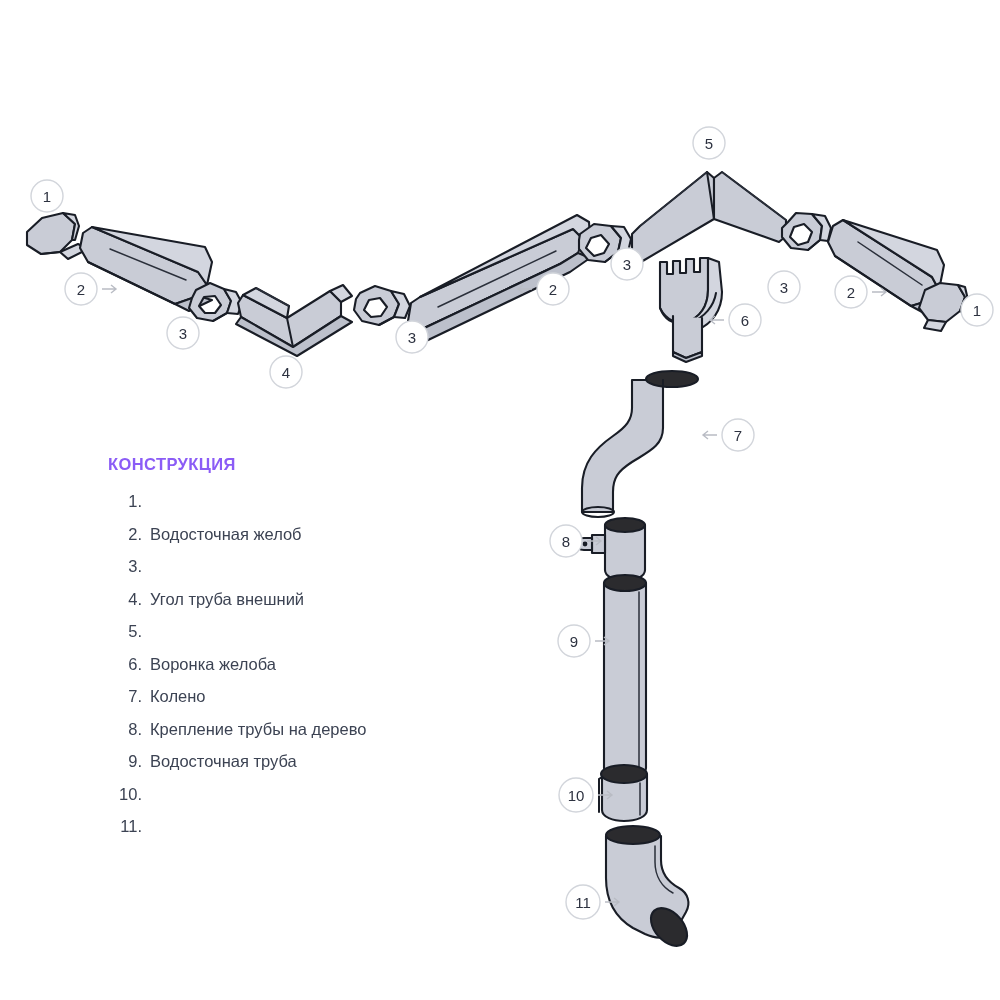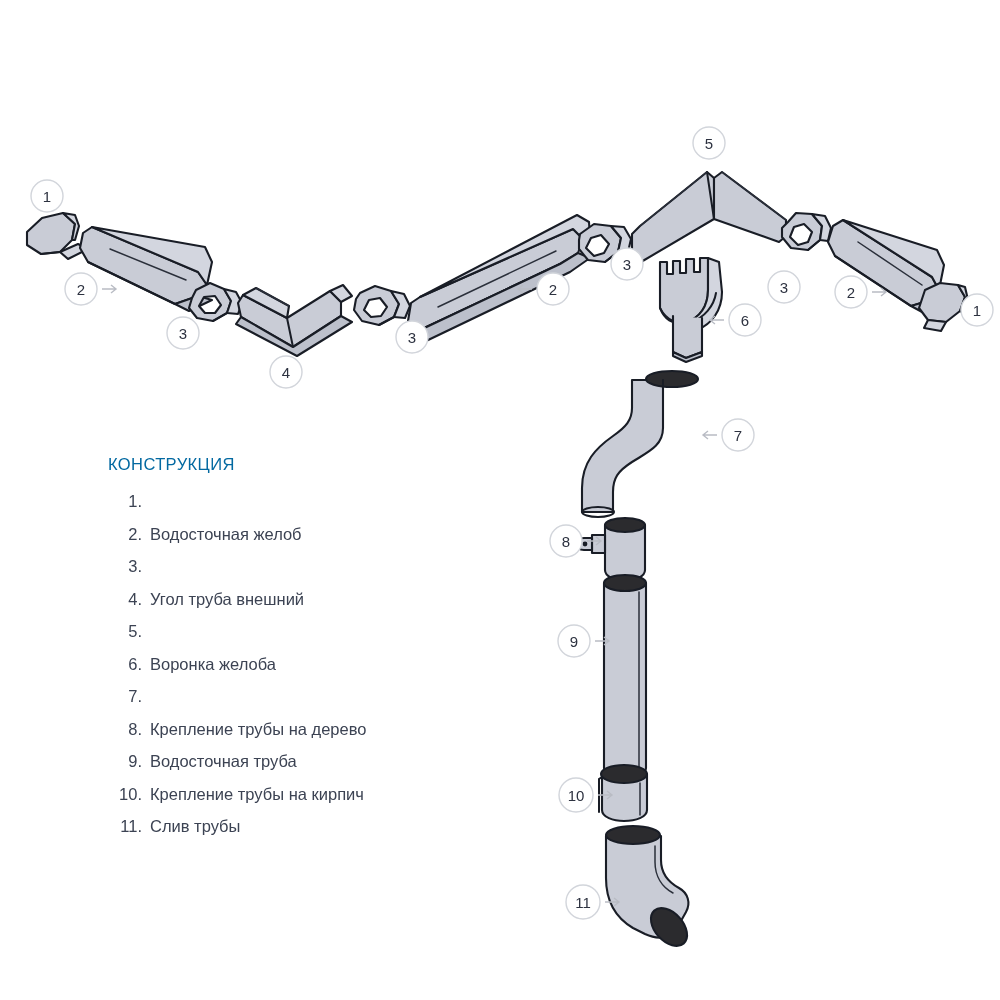--- a/index.html
+++ b/index.html
@@ -23,23 +23,23 @@
     height: 1000px;
   }
   .legend {
     position: absolute;
     left: 108px;
     top: 455px;
     width: 380px;
   }
   .legend-title {
     font-size: 16.5px;
-    font-weight: normal;
+    font-weight: bold;
     letter-spacing: 0.4px;
-    color: #0369a1;
+    color: #8b5cf6;
     margin: 0 0 18px 0;
     white-space: nowrap;
   }
   .legend-list {
     list-style: none;
     margin: 0;
     padding: 0;
   }
   .legend-row {
     display: flex;
@@ -355,33 +355,32 @@
         </li>
         <li class="legend-row">
           <span class="legend-num">5.</span>
         </li>
         <li class="legend-row">
           <span class="legend-num">6.</span>
           <span class="legend-label">Воронка желоба</span>
         </li>
         <li class="legend-row">
           <span class="legend-num">7.</span>
+          <span class="legend-label">Колено</span>
         </li>
         <li class="legend-row">
           <span class="legend-num">8.</span>
           <span class="legend-label">Крепление трубы на дерево</span>
         </li>
         <li class="legend-row">
           <span class="legend-num">9.</span>
           <span class="legend-label">Водосточная труба</span>
         </li>
         <li class="legend-row">
           <span class="legend-num">10.</span>
-          <span class="legend-label">Крепление трубы на кирпич</span>
         </li>
         <li class="legend-row">
           <span class="legend-num">11.</span>
-          <span class="legend-label">Слив трубы</span>
         </li>
       </ul>
   </div>
 
 </div>
 
 </body></html>

